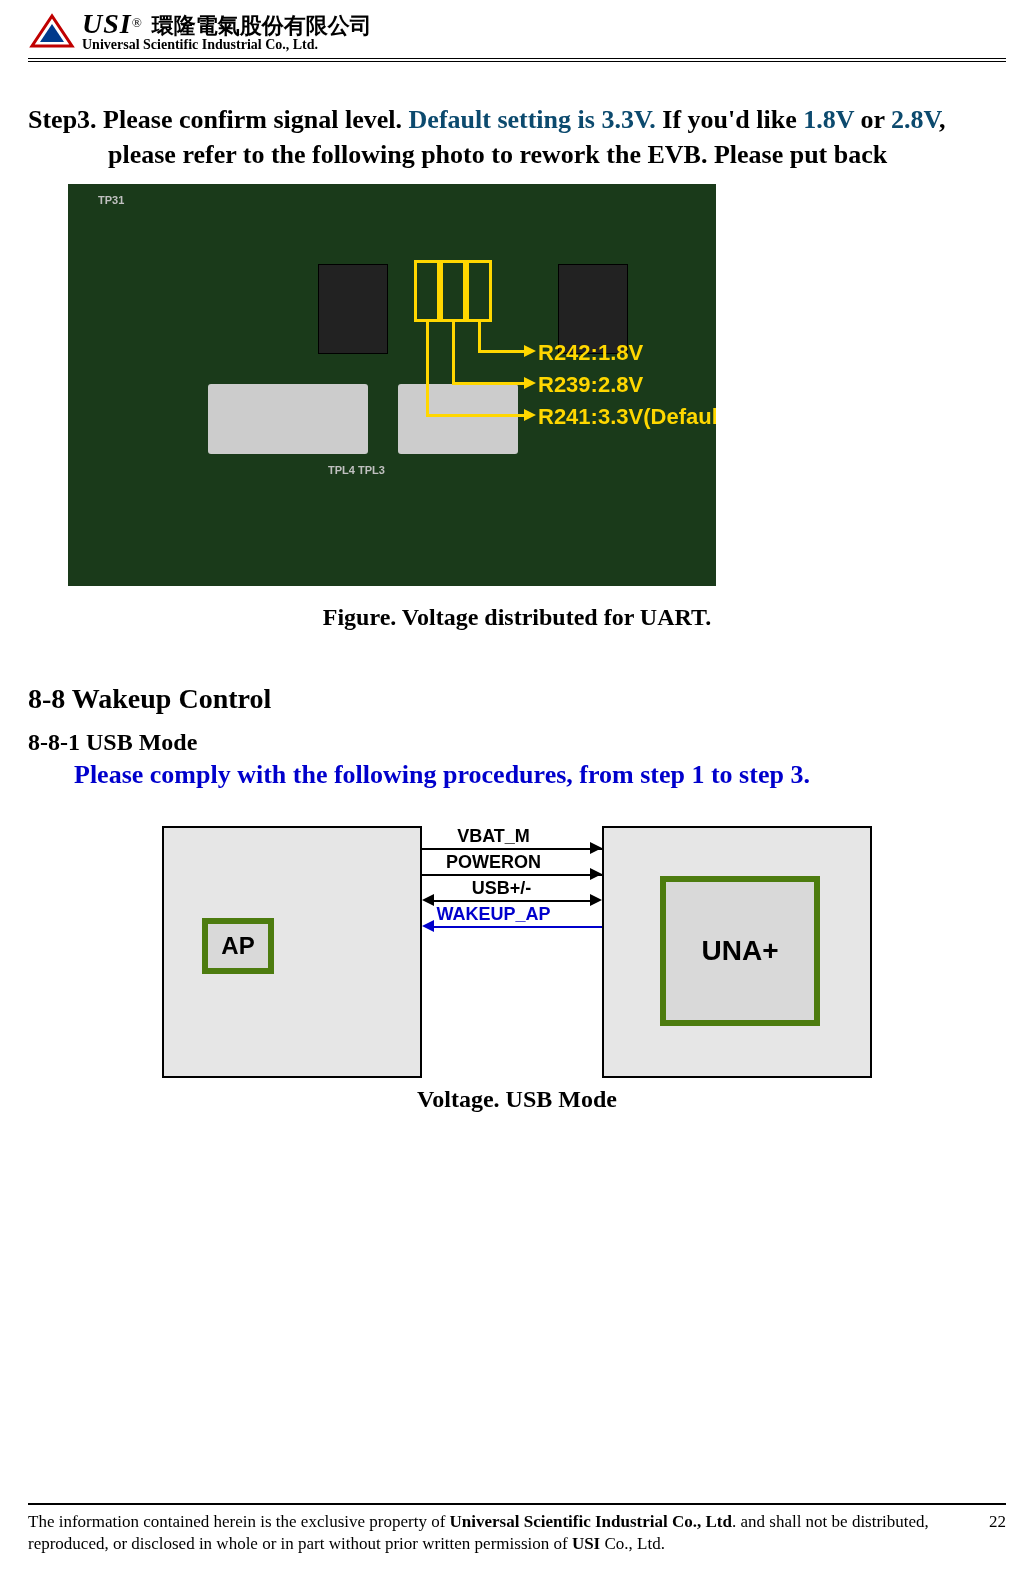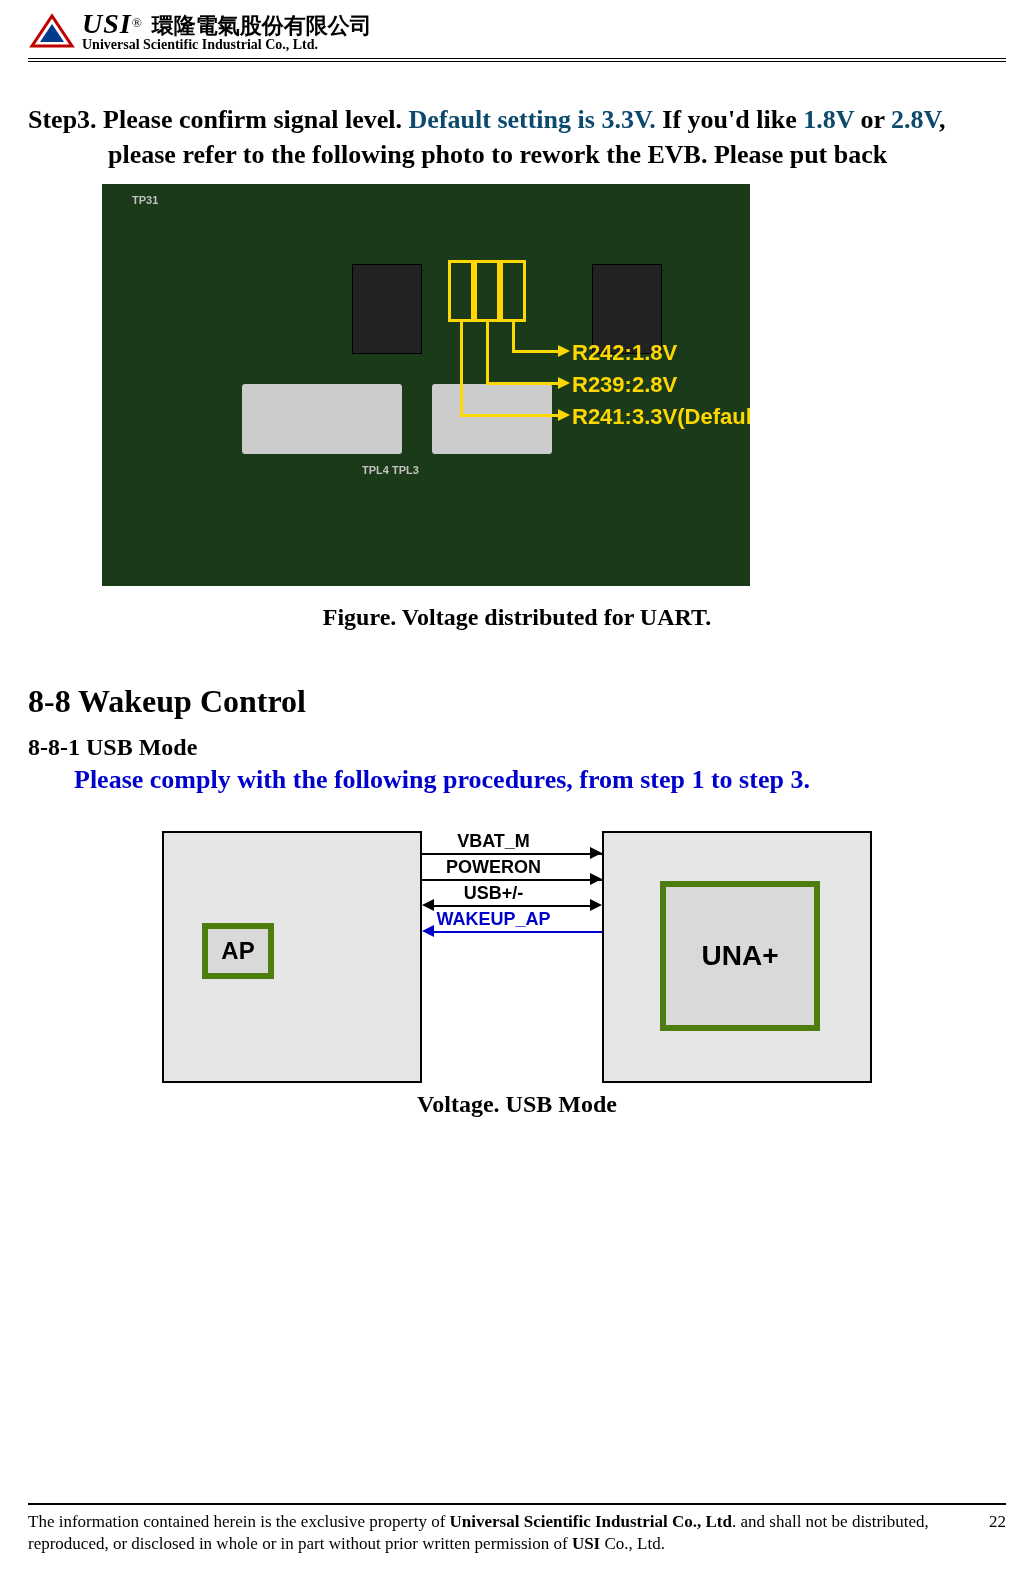--- a/index.html
+++ b/index.html
@@ -54,21 +54,21 @@
     font-size: 26px;
     line-height: 1.35;
     font-weight: 700;
     margin-bottom: 12px;
   }
   .step-text .blue { color: #0c4a6e; }
   .step-text .indent { display: block; padding-left: 80px; }
   .pcb-photo {
     width: 648px;
     height: 402px;
-    margin-left: 74px;
+    margin-left: 40px;
     position: relative;
     background: #1a3a1a;
     overflow: hidden;
   }
   .pcb-photo .chip {
     position: absolute;
     background: #222;
     border: 1px solid #000;
   }
   .pcb-photo .pads {
@@ -99,21 +99,21 @@
     color: #ffd700;
     white-space: nowrap;
   }
   .figure-caption {
     text-align: center;
     font-size: 24px;
     font-weight: 700;
     margin-top: 18px;
   }
   .section-h2 {
-    font-size: 32px;
+    font-size: 28px;
     font-weight: 700;
     margin-top: 52px;
   }
   .section-h3 {
     font-size: 24px;
     font-weight: 700;
     margin-top: 14px;
   }
   .blue-line {
     color: #0000cc;
@@ -276,21 +276,21 @@
     </div>
 
   <div class="signal" style="left:260px; top:0px;">VBAT_M</div>
   <div class="hline" style="left:260px; top:22px; width:180px;"></div>
   <div class="ah-right" style="left:428px; top:16px;"></div>
 
   <div class="signal" style="left:260px; top:26px;">POWERON</div>
   <div class="hline" style="left:260px; top:48px; width:180px;"></div>
   <div class="ah-right" style="left:428px; top:42px;"></div>
 
-  <div class="signal" style="left:260px; top:52px;">USB+/-</div>
+  <div class="signal" style="left:268px; top:52px;">USB+/-</div>
   <div class="hline" style="left:272px; top:74px; width:156px;"></div>
   <div class="ah-left" style="left:260px; top:68px;"></div>
   <div class="ah-right" style="left:428px; top:68px;"></div>
 
   <div class="signal blue" style="left:260px; top:78px;">WAKEUP_AP</div>
   <div class="hline blue" style="left:272px; top:100px; width:168px;"></div>
   <div class="ah-left blue" style="left:260px; top:94px;"></div>
 </div>
 
 <div class="figure-caption2">Voltage. USB Mode</div>

